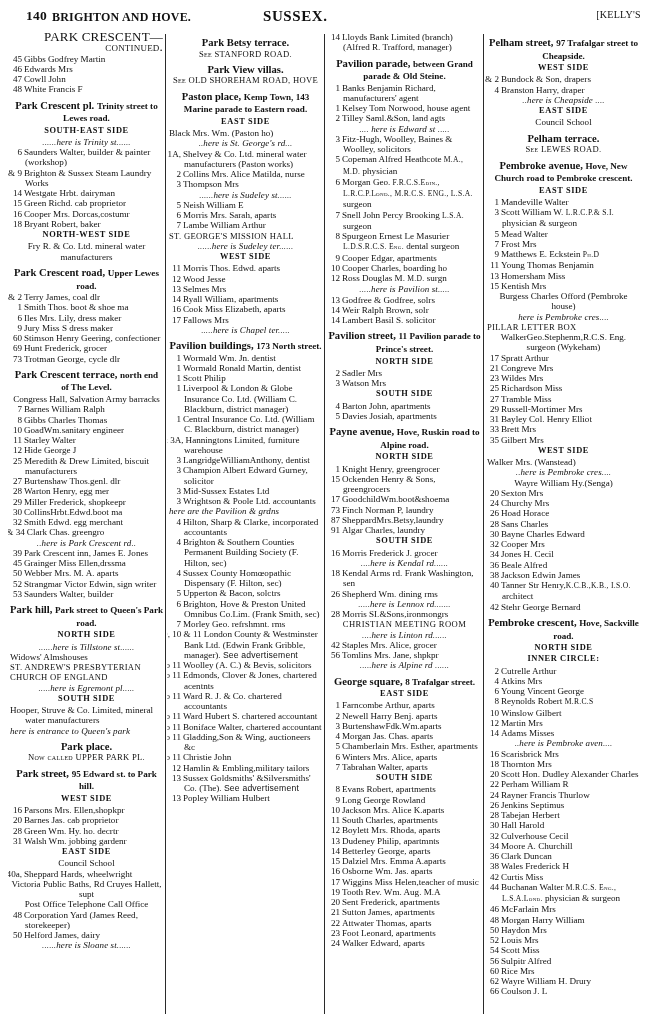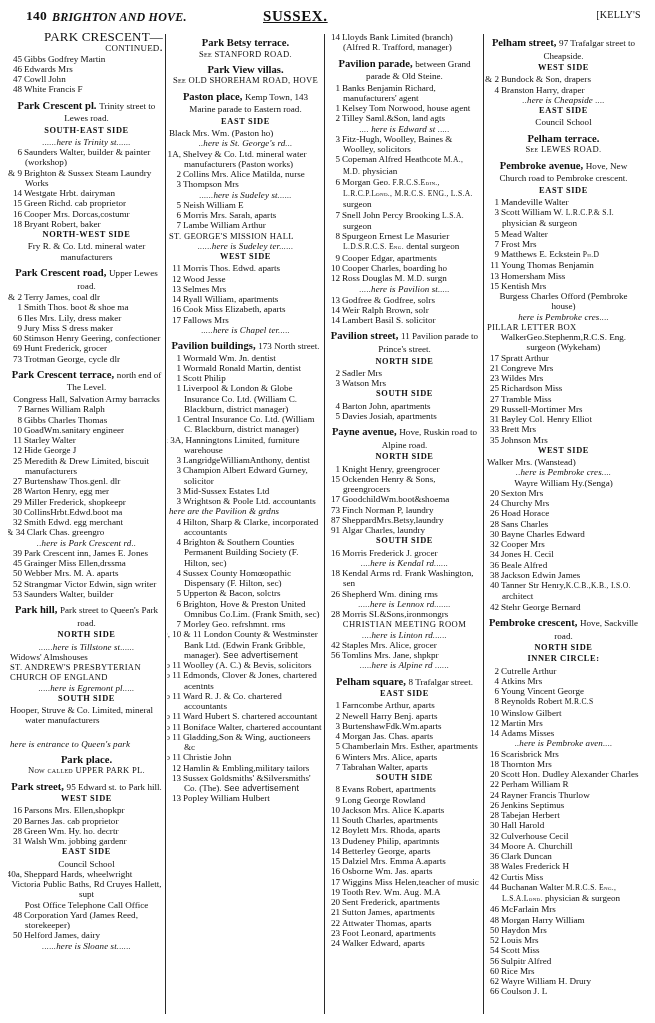--- a/index.html
+++ b/index.html
@@ -7,22 +7,22 @@
     width:655px;height:1023px;overflow:hidden;
     font-family:"Liberation Serif", serif;
     color:#111;
     -webkit-font-smoothing:none;
   }
   .page{position:relative;width:655px;height:802px;box-sizing:border-box;padding:6px 8px 4px 8px;}
 
   
   .masthead{position:relative;height:20px;margin:2px 0 4px 0;}
   .mh-folio{position:absolute;left:18px;top:0;font-weight:bold;font-size:13.5px;letter-spacing:.2px;}
-  .mh-left{position:absolute;left:44px;top:2px;font-weight:bold;font-size:12px;letter-spacing:.4px;font-style:italic;}
-  .mh-center{position:absolute;left:255px;top:0px;font-weight:bold;font-size:15px;letter-spacing:.6px;text-decoration:underline;}
+  .mh-left{position:absolute;left:44px;top:2px;font-weight:bold;font-size:12px;letter-spacing:.4px;}
+  .mh-center{position:absolute;left:255px;top:0px;font-weight:bold;font-size:15px;letter-spacing:.6px;}
   .mh-right{position:absolute;right:6px;top:1px;font-weight:normal;font-size:10px;letter-spacing:.3px;}
 
   
   .cols{display:flex;align-items:stretch;height:986px;}
   .col{
     width:157px;flex:0 0 157px;
     font-size:9.1px;line-height:10.25px;
     padding:0 2px;
     box-sizing:border-box;
     overflow:hidden;
@@ -35,21 +35,21 @@
   .e .n{display:inline-block;min-width:12px;text-align:right;margin-right:2px;}
   .plain{margin:0;padding:0 0 0 15px;text-indent:-15px;}
   .ctr{margin:0;text-align:center;}
 
   
   .street{
     margin:5px 0 0 0;text-align:center;font-weight:bold;font-size:10.6px;
     line-height:11.6px;
   }
   .street .lead{font-weight:bold;}
-  .street .tail{font-weight:normal;font-size:9.1px;}
+  .street .tail{font-weight:bold;font-size:9.1px;}
 
   
   .contline{font-size:13px;letter-spacing:.2px;margin:0 0 1px 0;text-align:right;}
   .sc{font-variant:small-caps;letter-spacing:.2px;}
   .side{
     text-align:center;font-variant:small-caps;font-size:8.4px;letter-spacing:.6px;
     margin:1px 0 1px 0;font-weight:bold;
   }
   .here{
     text-align:center;font-style:italic;font-size:9px;margin:0;letter-spacing:.1px;
@@ -118,21 +118,21 @@
         <div class="e"><span class="n">52</span><span>Strangmar Victor Edwin, sign writer</span></div>
         <div class="e"><span class="n">53</span><span>Saunders Walter, builder</span></div>
         <div class="street"><span class="lead">Park hill,</span> <span class="tail">Park street to Queen's Park road.</span></div>
         <div class="side">NORTH SIDE</div>
         <div class="here">......here is Tillstone st......</div>
         <div class="plain">Widows' Almshouses</div>
         <div class="instl">ST. ANDREW'S PRESBYTERIAN CHURCH OF ENGLAND</div>
         <div class="here">.....here is Egremont pl.....</div>
         <div class="side">SOUTH SIDE</div>
         <div class="plain">Hooper, Struve &amp; Co. Limited, mineral water manufacturers</div>
-        <div class="here" style="text-align:left;margin-top:13px;">here is entrance to Queen's park</div>
+        <div class="here" style="text-align:left;">here is entrance to Queen's park</div>
         <div class="street"><span class="lead">Park place.</span></div>
         <div class="ctr instl">Now called UPPER PARK PL.</div>
         <div class="street"><span class="lead">Park street,</span> <span class="tail">95 Edward st. to Park hill.</span></div>
         <div class="side">WEST SIDE</div>
         <div class="e"><span class="n">16</span><span>Parsons Mrs. Ellen,shopkpr</span></div>
         <div class="e"><span class="n">20</span><span>Barnes Jas. cab proprietor</span></div>
         <div class="e"><span class="n">28</span><span>Green Wm. Hy. ho. decrtr</span></div>
         <div class="e"><span class="n">31</span><span>Walsh Wm. jobbing gardenr</span></div>
         <div class="side">EAST SIDE</div>
         <div class="ctr">Council School</div>
@@ -240,21 +240,21 @@
         <div class="here">....here is Kendal rd......</div>
         <div class="e"><span class="n">18</span><span>Kendal Arms rd. Frank Washington, sen</span></div>
         <div class="e"><span class="n">26</span><span>Shepherd Wm. dining rms</span></div>
         <div class="here">.....here is Lennox rd.......</div>
         <div class="e"><span class="n">28</span><span>Morris SI.&amp;Sons,ironmongrs</span></div>
         <div class="inst">CHRISTIAN MEETING ROOM</div>
         <div class="here">....here is Linton rd......</div>
         <div class="e"><span class="n">42</span><span>Staples Mrs. Alice, grocer</span></div>
         <div class="e"><span class="n">56</span><span>Tomlins Mrs. Jane, shpkpr</span></div>
         <div class="here">.....here is Alpine rd ......</div>
-        <div class="street"><span class="lead">Pelham square,</span> <span class="tail">8 Trafalgar street.</span></div>
+        <div class="street"><span class="lead">George square,</span> <span class="tail">8 Trafalgar street.</span></div>
         <div class="side">EAST SIDE</div>
         <div class="e"><span class="n">1</span><span>Farncombe Arthur, aparts</span></div>
         <div class="e"><span class="n">2</span><span>Newell Harry Benj. aparts</span></div>
         <div class="e"><span class="n">3</span><span>BurtenshawFdk.Wm.aparts</span></div>
         <div class="e"><span class="n">4</span><span>Morgan Jas. Chas. aparts</span></div>
         <div class="e"><span class="n">5</span><span>Chamberlain Mrs. Esther, apartments</span></div>
         <div class="e"><span class="n">6</span><span>Winters Mrs. Alice, aparts</span></div>
         <div class="e"><span class="n">7</span><span>Tabrahan Walter, aparts</span></div>
         <div class="side">SOUTH SIDE</div>
         <div class="e"><span class="n">8</span><span>Evans Robert, apartments</span></div>
@@ -300,21 +300,21 @@
         <div class="instl">PILLAR LETTER BOX</div>
         <div class="ctr">WalkerGeo.Stephenm,R.C.S. Eng. surgeon (Wykeham)</div>
         <div class="e"><span class="n">17</span><span>Spratt Arthur</span></div>
         <div class="e"><span class="n">21</span><span>Congreve Mrs</span></div>
         <div class="e"><span class="n">23</span><span>Wildes Mrs</span></div>
         <div class="e"><span class="n">25</span><span>Richardson Miss</span></div>
         <div class="e"><span class="n">27</span><span>Tramble Miss</span></div>
         <div class="e"><span class="n">29</span><span>Russell-Mortimer Mrs</span></div>
         <div class="e"><span class="n">31</span><span>Bayley Col. Henry Elliot</span></div>
         <div class="e"><span class="n">33</span><span>Brett Mrs</span></div>
-        <div class="e"><span class="n">35</span><span>Johnson Mrs</span></div>
+        <div class="e"><span class="n">35</span><span>Gilbert Mrs</span></div>
         <div class="side">WEST SIDE</div>
         <div class="plain">Walker Mrs. (Wanstead)</div>
         <div class="here">..here is Pembroke cres....</div>
         <div class="ctr">Wayre William Hy.(Senga)</div>
         <div class="e"><span class="n">20</span><span>Sexton Mrs</span></div>
         <div class="e"><span class="n">24</span><span>Churchy Mrs</span></div>
         <div class="e"><span class="n">26</span><span>Hoad Horace</span></div>
         <div class="e"><span class="n">28</span><span>Sans Charles</span></div>
         <div class="e"><span class="n">30</span><span>Bayne Charles Edward</span></div>
         <div class="e"><span class="n">32</span><span>Cooper Mrs</span></div>

